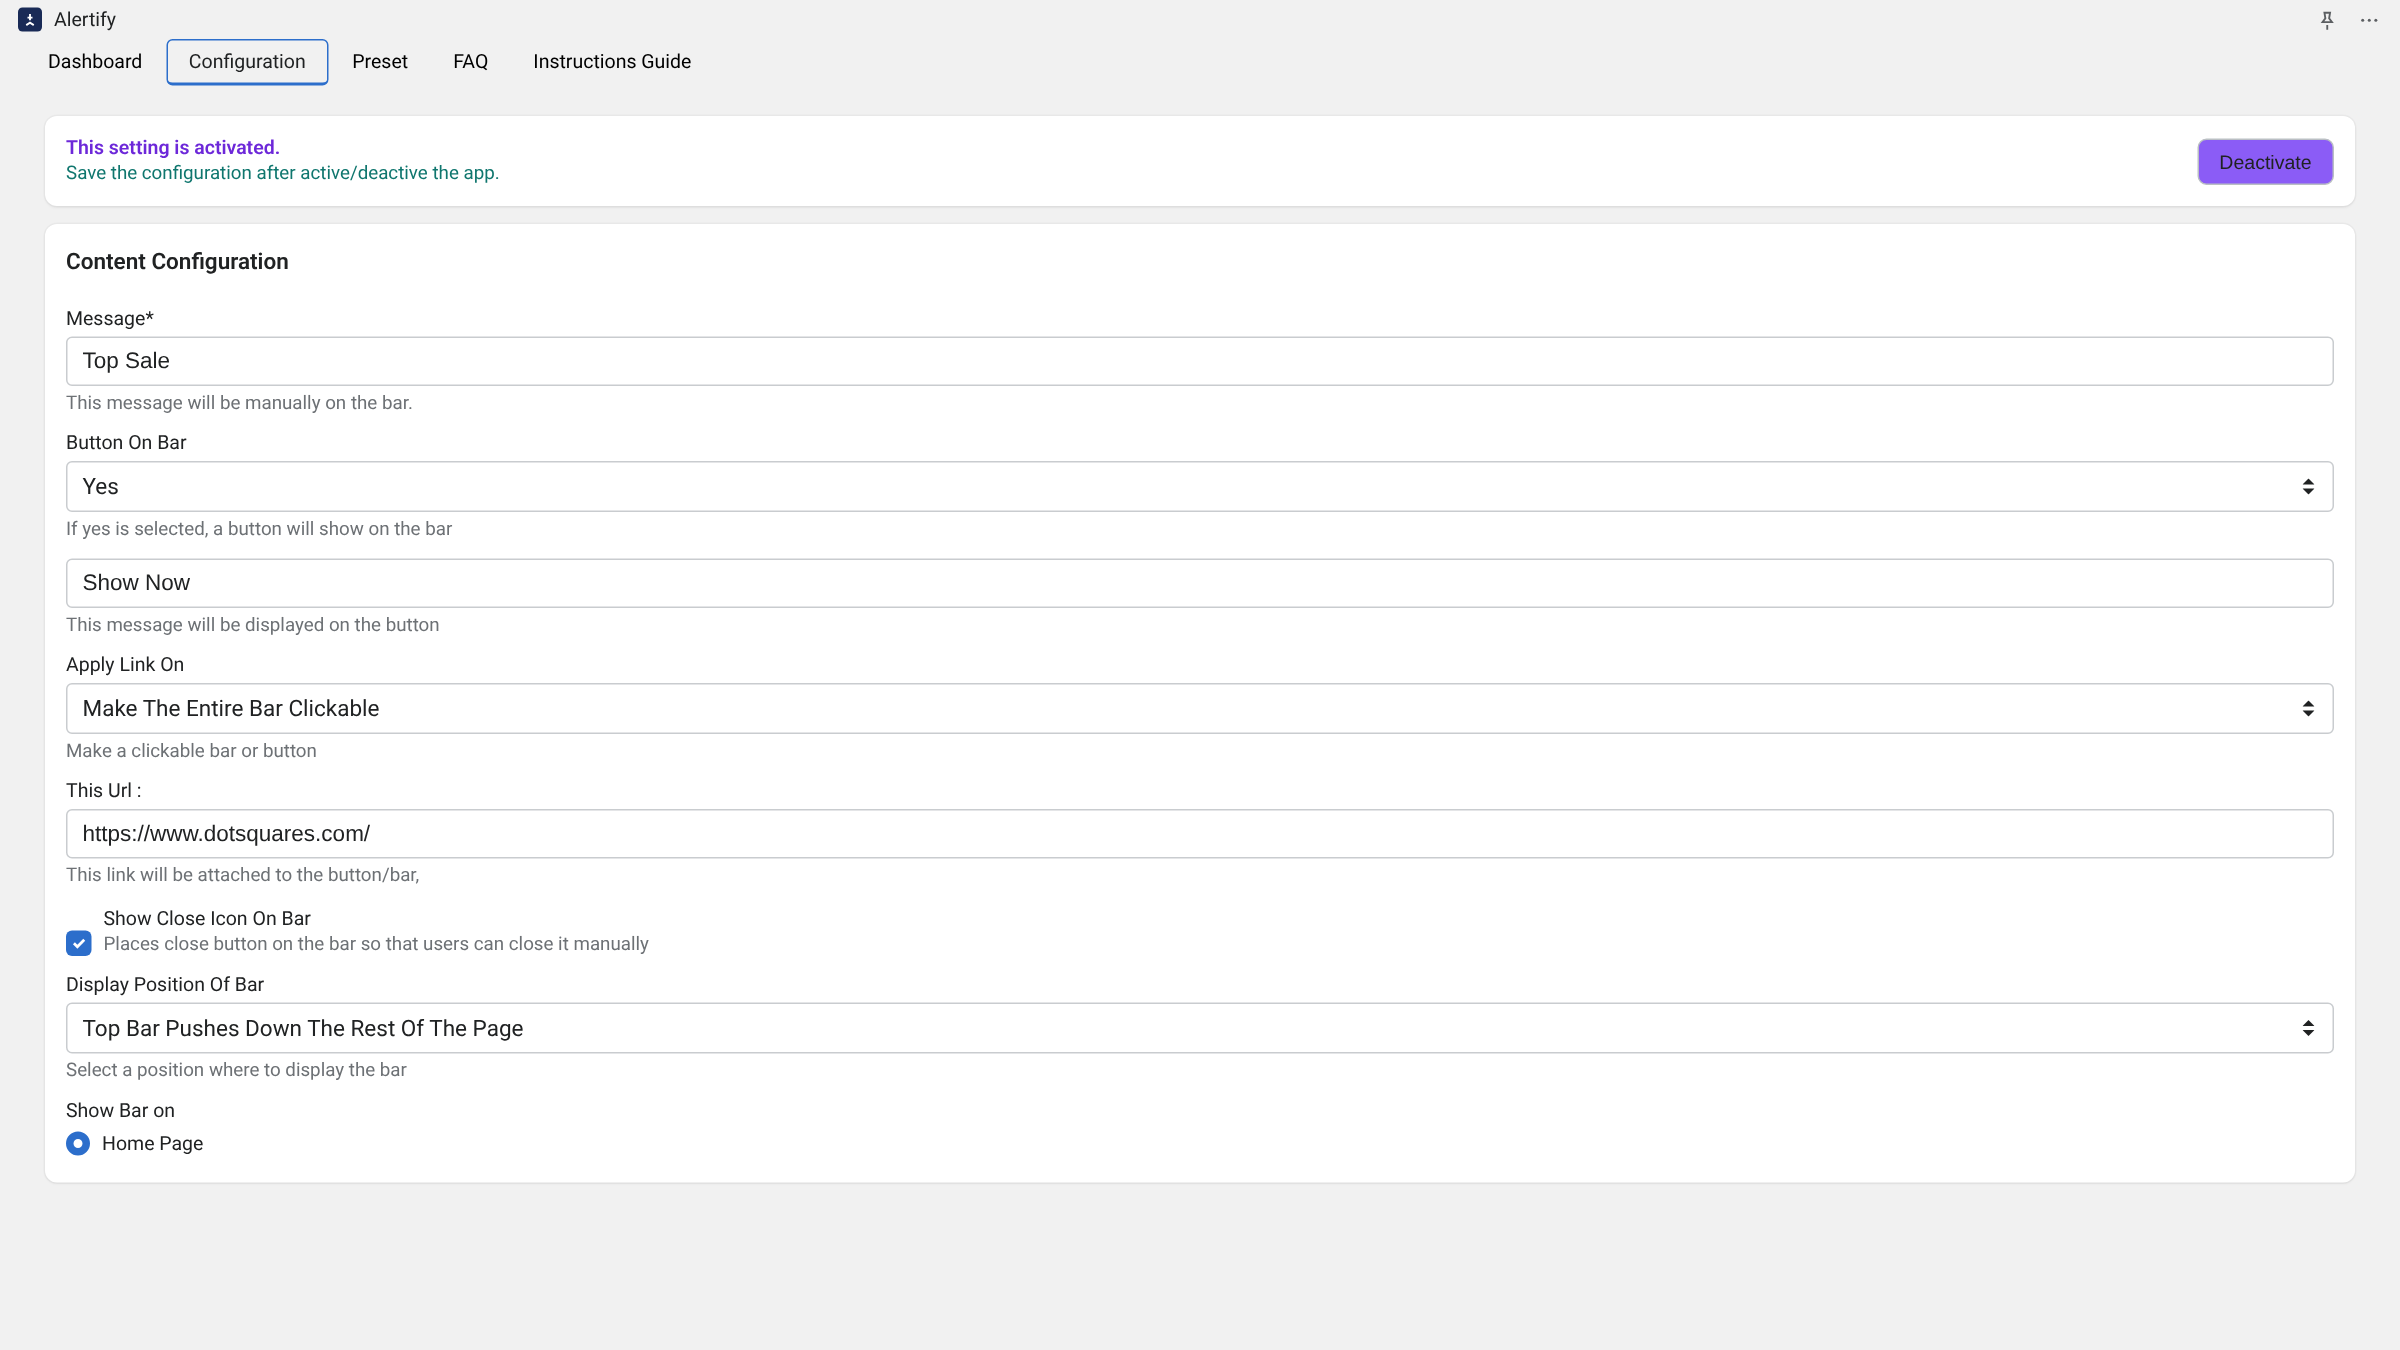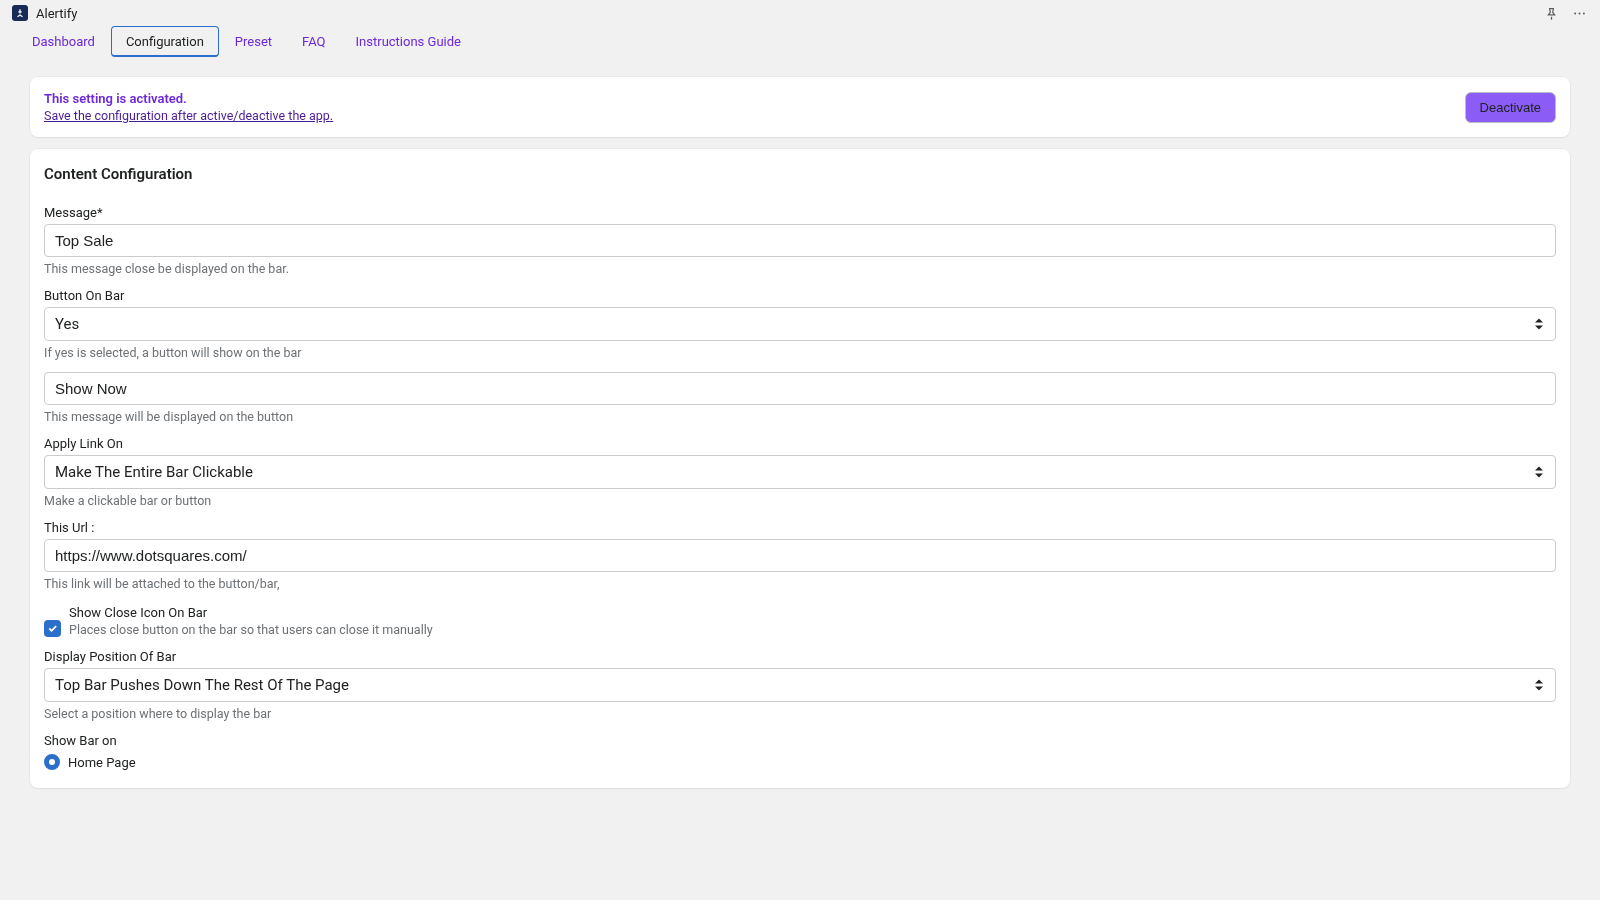--- a/index.html
+++ b/index.html
@@ -43,21 +43,21 @@
   align-items: stretch;
   padding: 0 18px;
   gap: 2px;
   border-bottom: 0;
   background: #f1f1f1;
 }
 .tab {
   display:flex; align-items:center;
   padding: 0 14px;
   font-size: 13px;
-  color: #6d28d9;
+  color: #000000;
   cursor: pointer;
   border-radius: 4px 4px 0 0;
 }
 .tab.active {
   border: 1px solid #2c6ecb;
   border-bottom: 2px solid #2c6ecb;
   color: #202223;
   background: #f1f1f1;
   border-radius: 4px;
 }
@@ -73,21 +73,21 @@
   border-radius: 8px;
   box-shadow: 0 0 0 1px rgba(0,0,0,0.03), 0 1px 2px rgba(0,0,0,0.05);
   margin-bottom: 12px;
 }
 .card-inner { padding: 14px 14px; }
 .status-card .card-inner {
   display:flex; align-items:center; justify-content:space-between;
   padding: 14px 14px;
 }
 .status-title { font-size: 13px; font-weight:600; color:#6d28d9; margin-bottom:2px;}
-.status-sub { font-size: 12.5px; color:#4c1d95;text-decoration:underline; }
+.status-sub { font-size: 12.5px; color:#0f766e; }
 .btn {
   background:#8b5cf6; border:1px solid #babfc3; border-radius:6px;
   padding: 7px 14px; font-size:13px; cursor:pointer; color:#202223;text-align:right;
 }
 .section-title { font-size:15px; font-weight:600; padding: 16px 14px 6px 14px;}
 .form-pad { padding: 4px 14px 18px 14px; }
 .field { margin-top: 12px; }
 .field-label { font-size:13px; color:#202223; margin-bottom:4px; display:block;}
 .input, .select-like {
   width:100%;
@@ -175,21 +175,21 @@
       </div>
     </div>
 
     <div class="card">
       <div class="section-title">Content Configuration</div>
       <div class="form-pad">
 
         <div class="field">
           <label class="field-label">Message*</label>
           <input class="input" value="Top Sale" style="">
-          <div class="help">This message close be displayed on the bar.</div>
+          <div class="help">This message will be manually on the bar.</div>
         </div>
 
         <div class="field">
           <label class="field-label">Button On Bar</label>
           <div class="select-like">
             <span>Yes</span>
             <span class="select-caret">
               <svg viewBox="0 0 10 6" fill="currentColor">
                   <path d="M5 0L0 5h10z"></path>
                 </svg>

